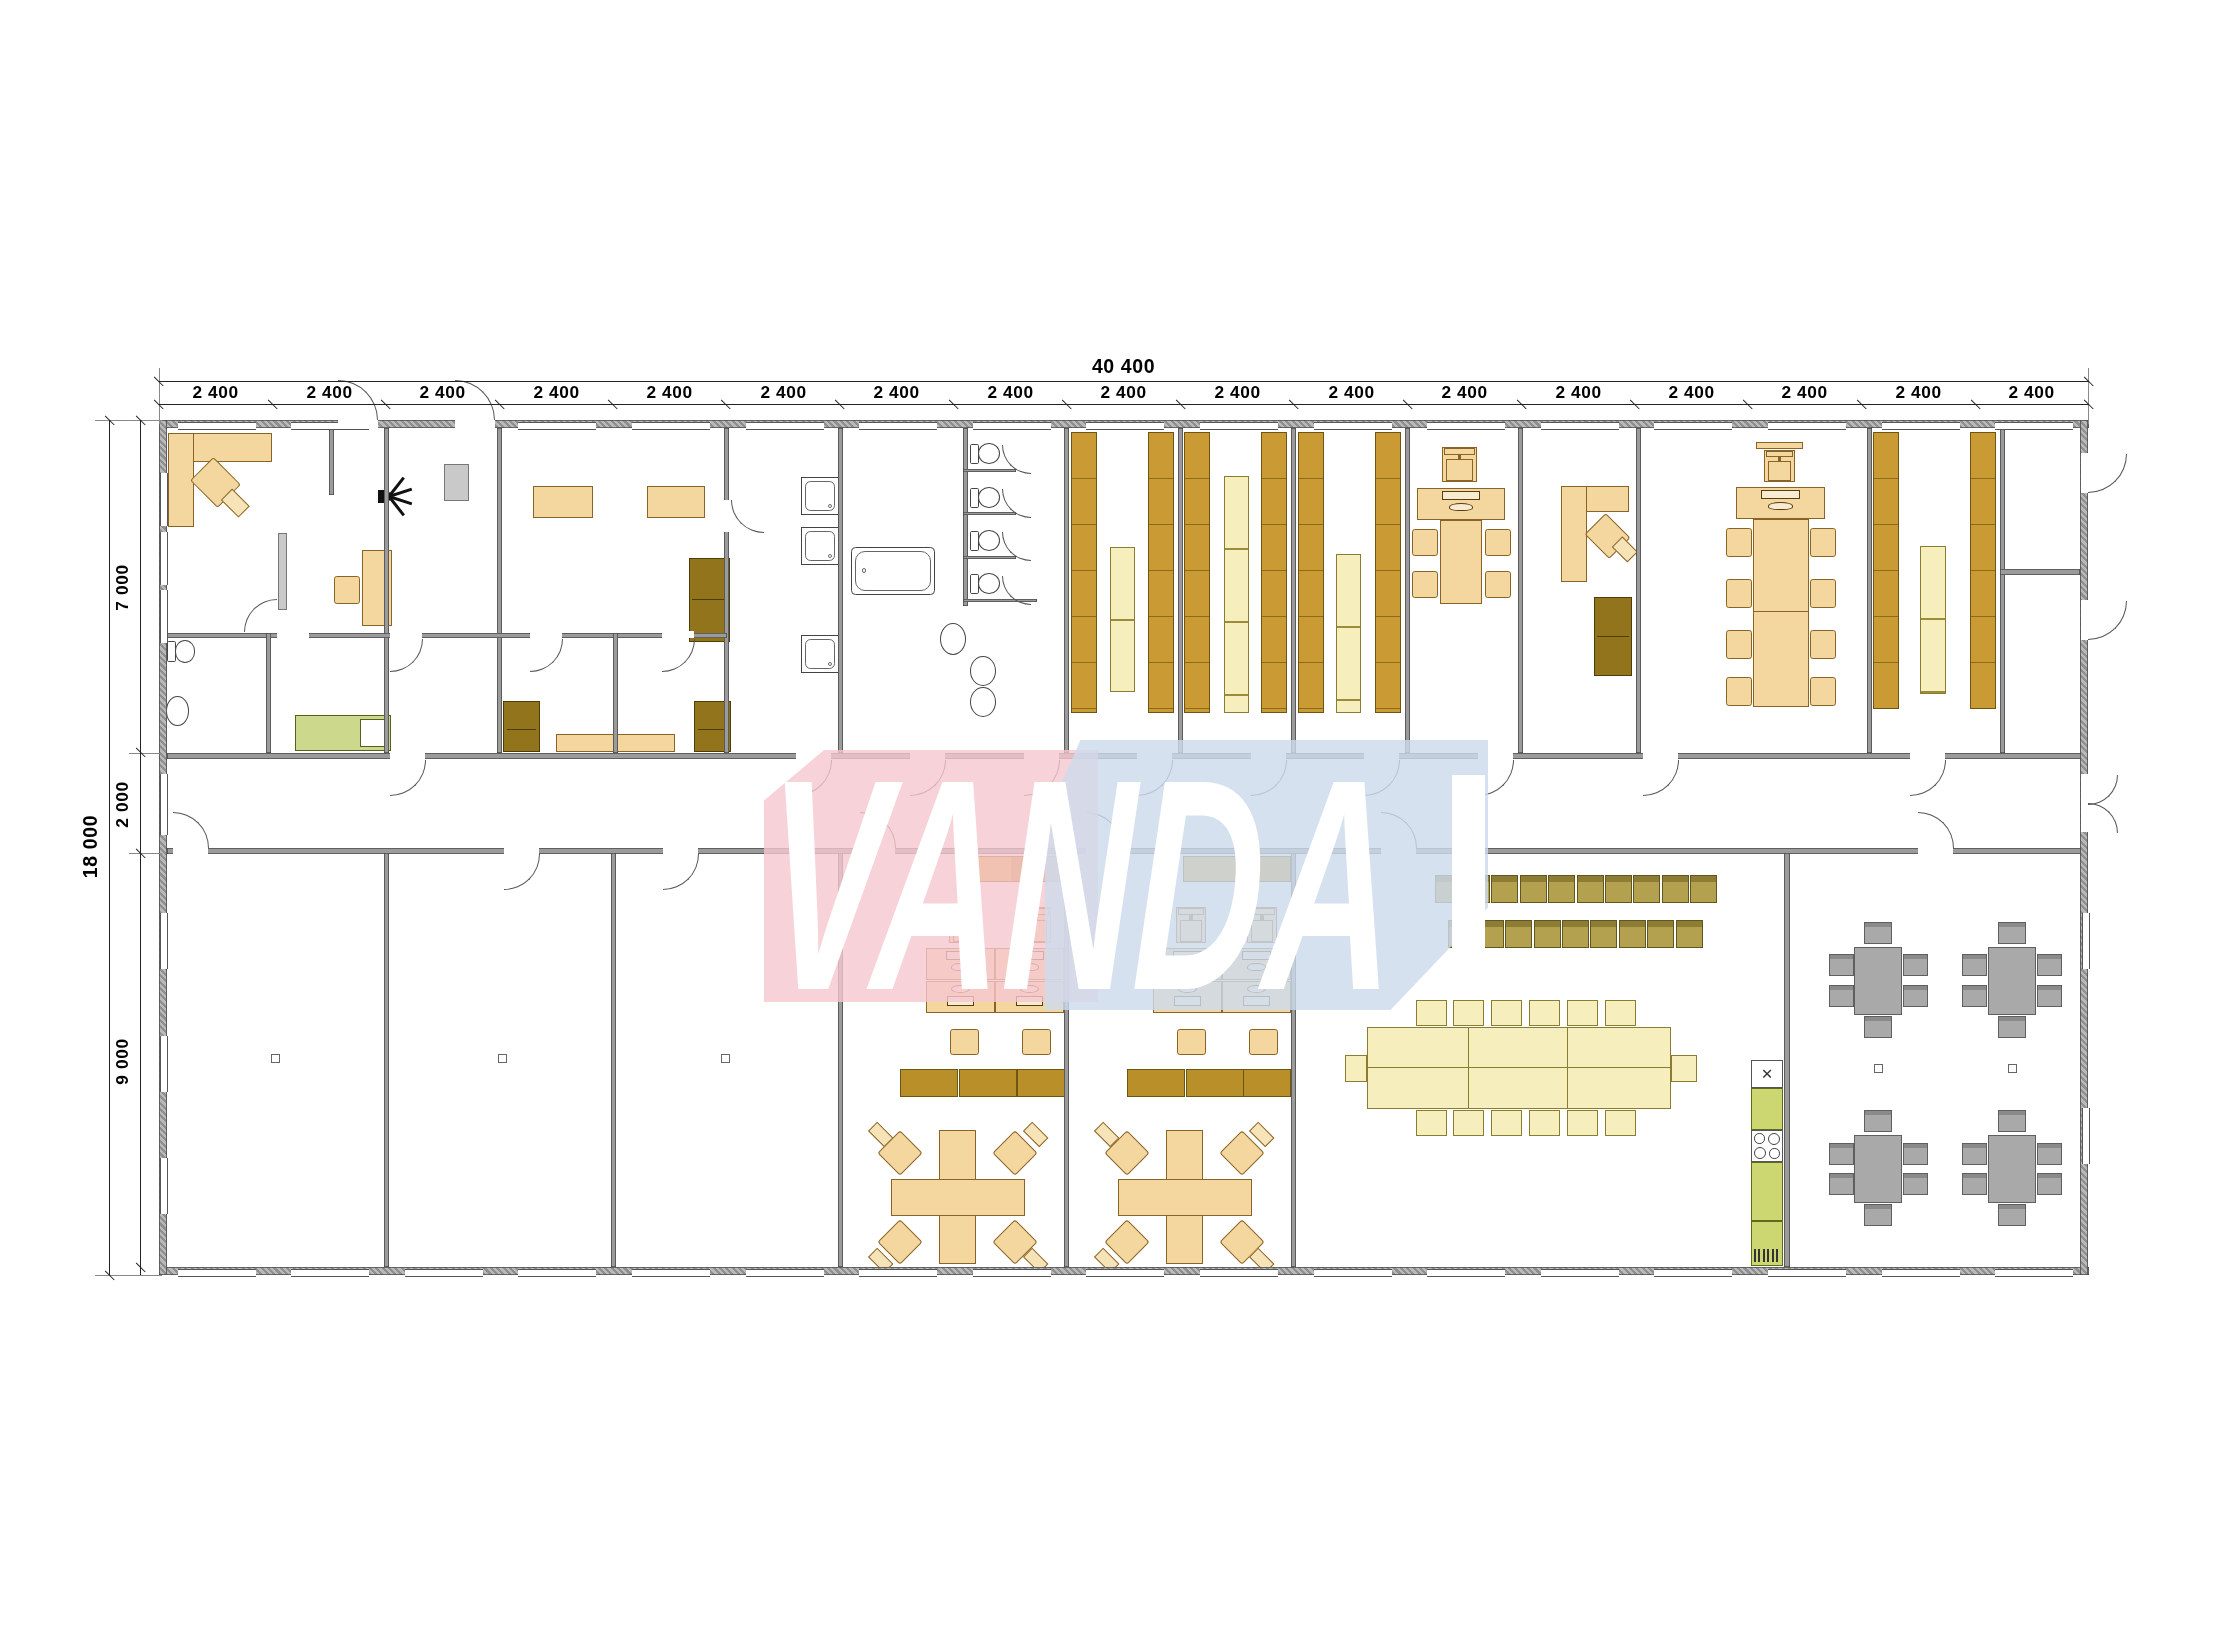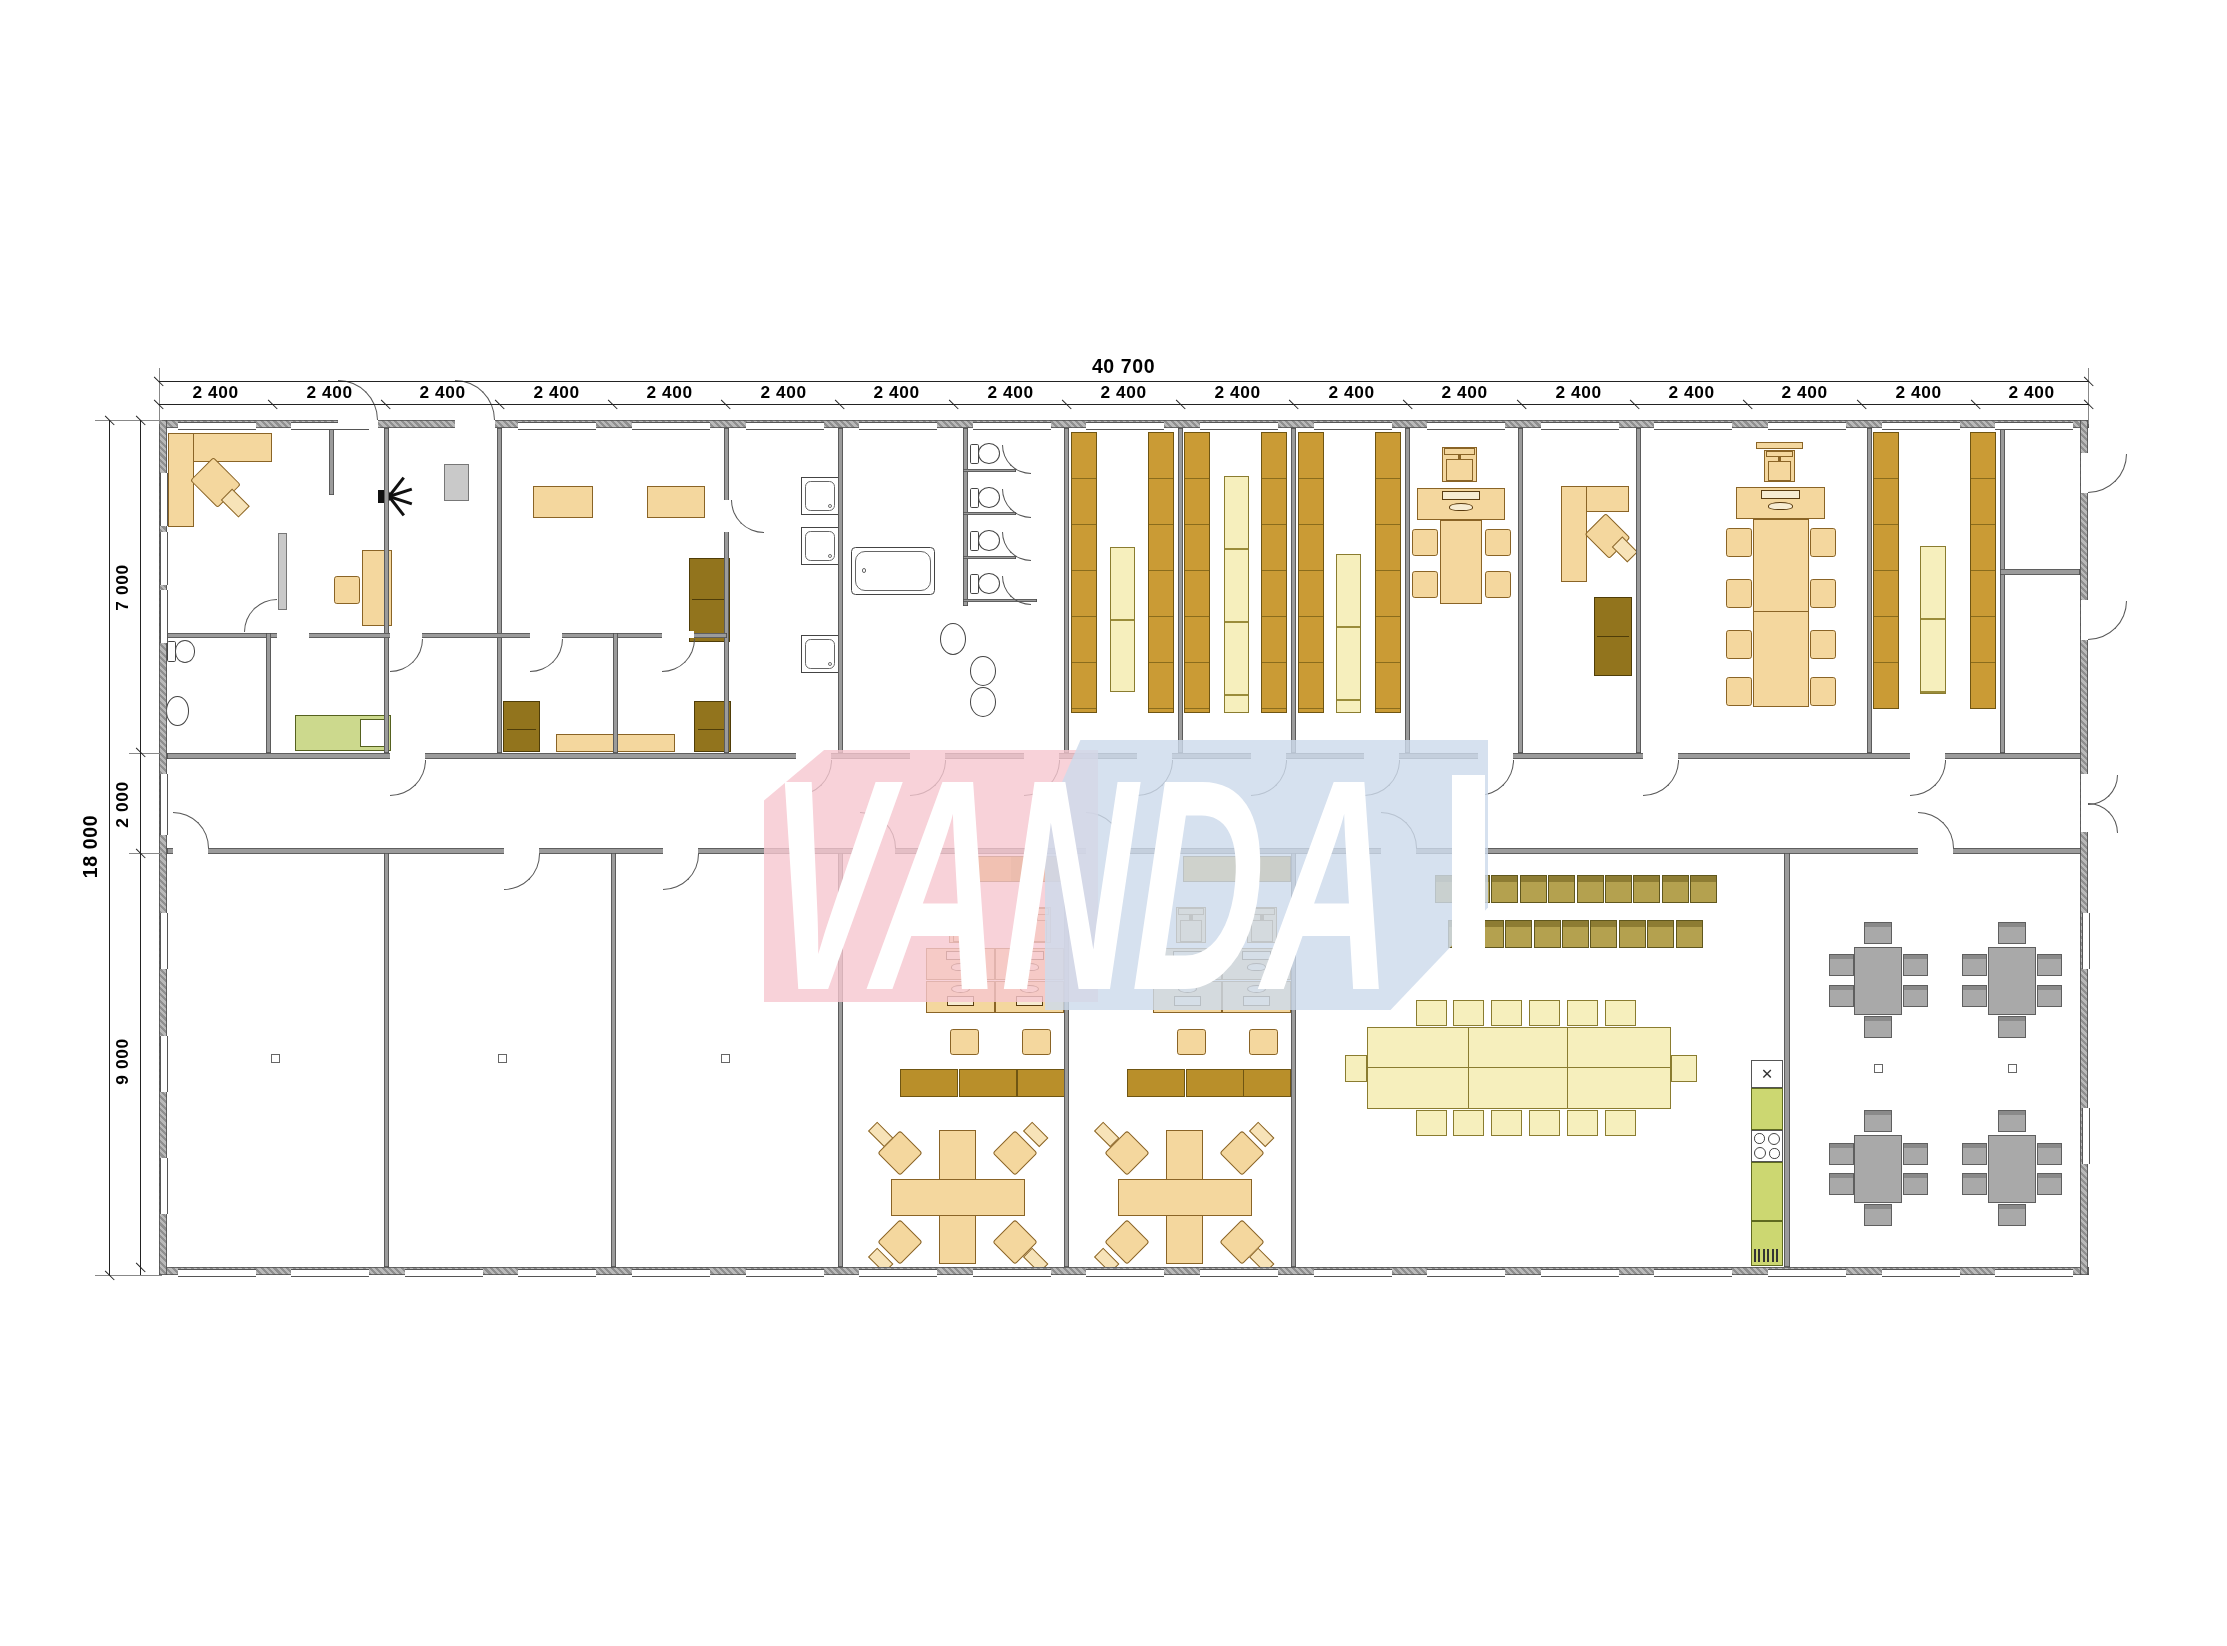--- a/index.html
+++ b/index.html
@@ -621,21 +621,21 @@
   <div class="dline" style="left:159px;top:404px;width:1930px;height:1.1px"></div>
   <div class="dline" style="left:109px;top:420px;width:1.1px;height:855px"></div>
   <div class="dline" style="left:140px;top:420px;width:1.1px;height:855px"></div>
   <div class="ext" style="left:159px;top:368px;width:0.6px;height:56px"></div>
   <div class="ext" style="left:2088px;top:368px;width:0.6px;height:56px"></div>
   <div class="ext" style="left:95px;top:420px;width:67px;height:0.6px"></div>
   <div class="ext" style="left:95px;top:1275px;width:67px;height:0.6px"></div>
   <div class="ext" style="left:129px;top:753px;width:33px;height:0.6px"></div>
   <div class="ext" style="left:129px;top:853px;width:33px;height:0.6px"></div>
 
-  <div class="dlabel big" style="left:1068px;top:355px;width:111px;">40 700</div>
+  <div class="dlabel big" style="left:1068px;top:355px;width:111px;">40 400</div>
   <div class="dlabel rot big" style="left:35px;top:835px;width:111px;">18 000</div>
   <div class="dlabel rot" style="left:67px;top:577px;width:111px;">7 000</div>
   <div class="dlabel rot" style="left:67px;top:794px;width:111px;">2 000</div>
   <div class="dlabel rot" style="left:67px;top:1051px;width:111px;">9 000</div>
   <div id="bay-labels">
       <div class="dlabel" style="left: 182px; top: 382px; width: 67px;">2 400</div>
       <div class="dlabel" style="left: 296px; top: 382px; width: 67px;">2 400</div>
       <div class="dlabel" style="left: 409px; top: 382px; width: 67px;">2 400</div>
       <div class="dlabel" style="left: 523px; top: 382px; width: 67px;">2 400</div>
       <div class="dlabel" style="left: 636px; top: 382px; width: 67px;">2 400</div>

